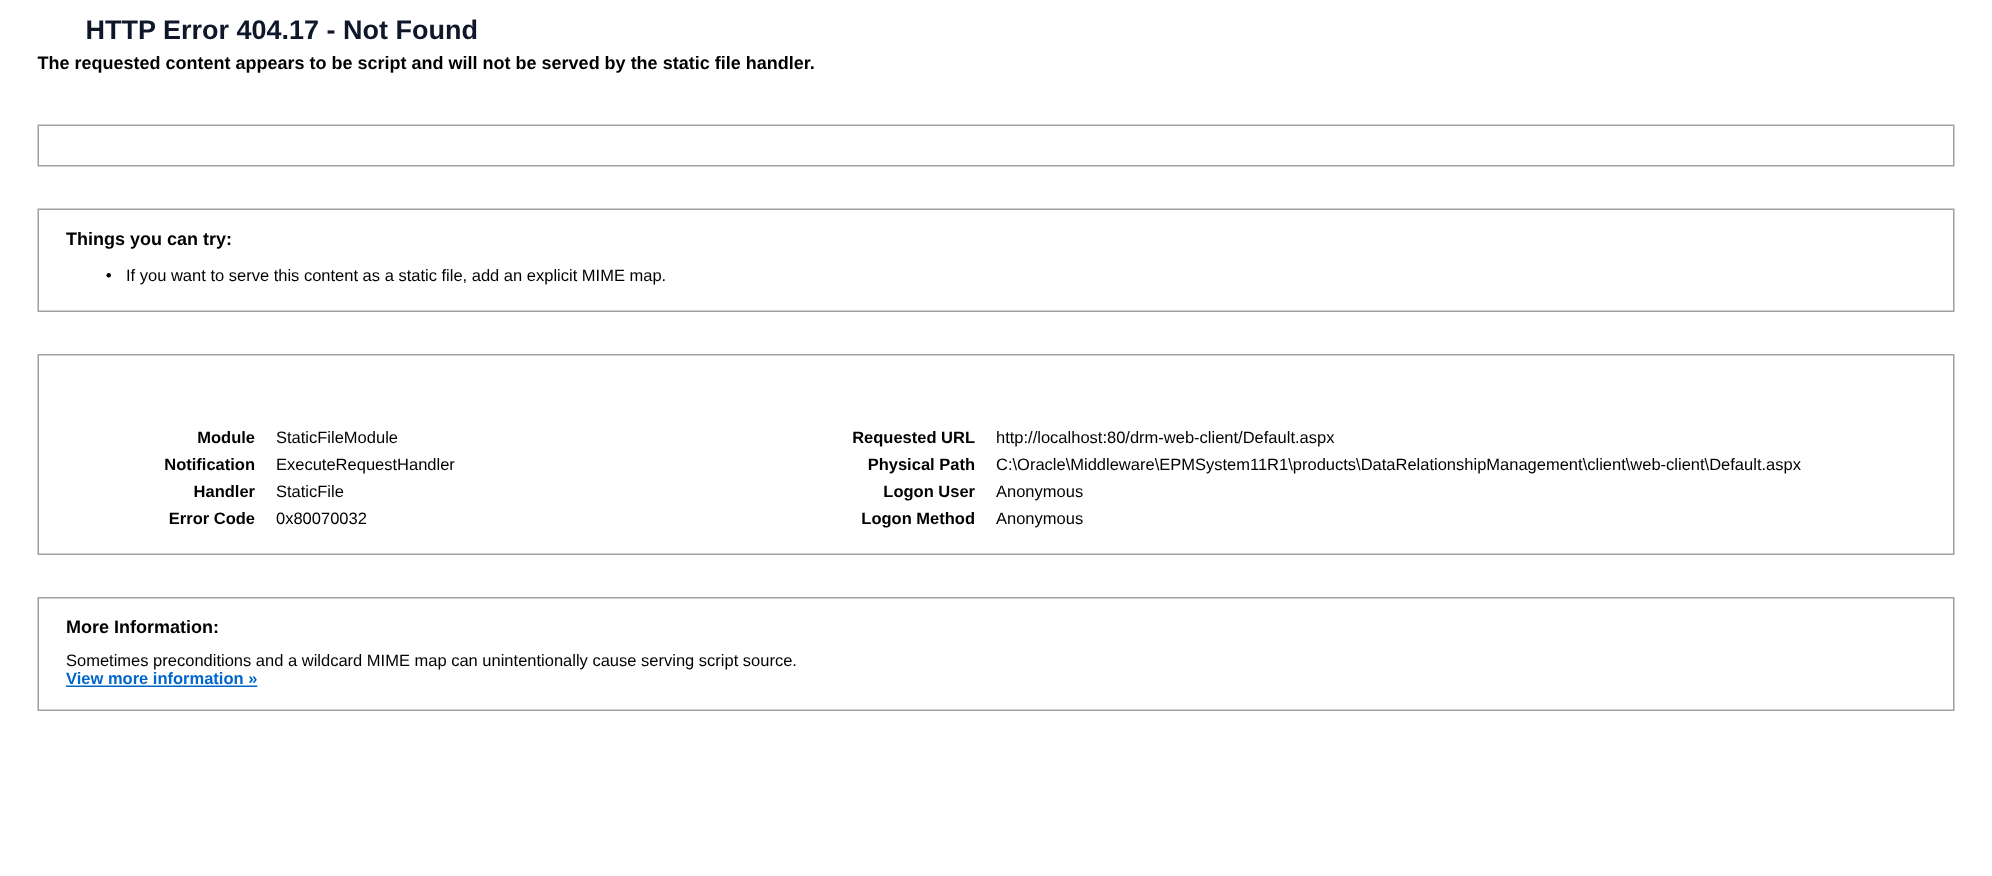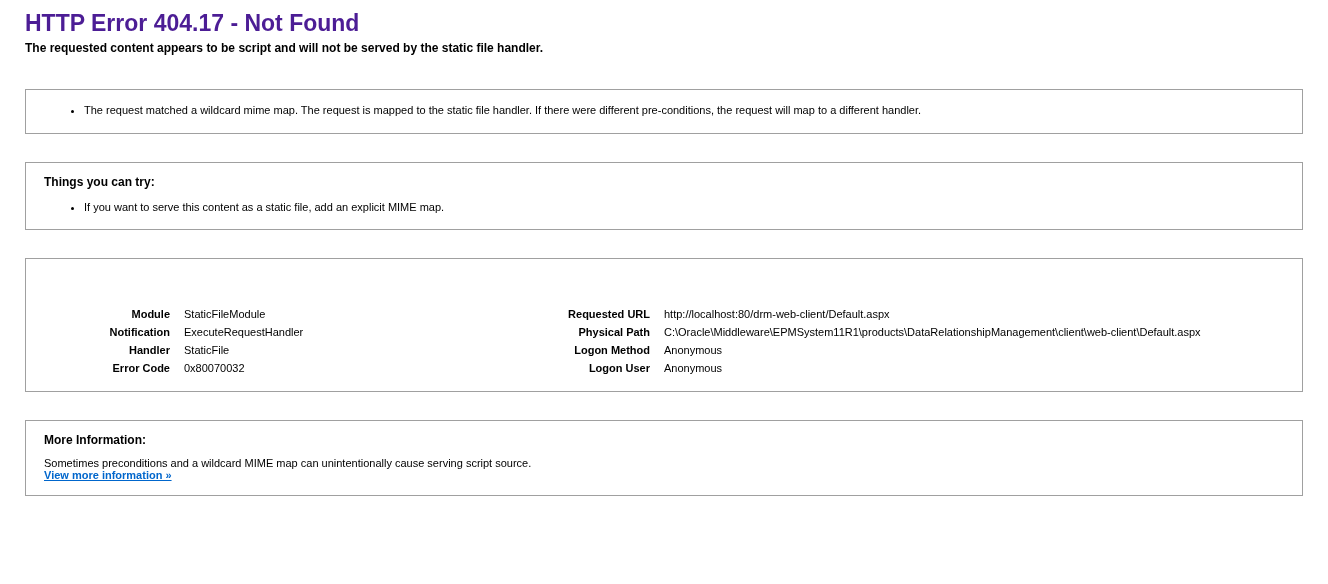--- a/index.html
+++ b/index.html
@@ -8,24 +8,25 @@
       box-sizing: border-box;
     }
     body {
       font-family: Verdana, Arial, sans-serif;
       font-size: 11px;
       color: #000;
       background: #fff;
       padding: 10px 25px;
     }
     h1 {
-      font-size: 23px;
-      color: #4c1d95;
+      font-size: 18px;
+      color: #0f172a;
       font-weight: bold;
       margin-bottom: 4px;
+      margin-left: 32px;
     }
     h2 {
       font-size: 12px;
       font-weight: bold;
       margin-bottom: 34px;
     }
     fieldset {
       border: 1px solid #a0a0a0;
       padding: 12px 18px 14px 18px;
       margin-bottom: 28px;
@@ -87,23 +88,20 @@
       font-size: 11px;
     }
   </style>
 </head>
 <body>
 
 <h1>HTTP Error 404.17 - Not Found</h1>
 <h2>The requested content appears to be script and will not be served by the static file handler.</h2>
 
 <fieldset>
-  <ul>
-    <li>The request matched a wildcard mime map. The request is mapped to the static file handler. If there were different pre-conditions, the request will map to a different handler.</li>
-  </ul>
 </fieldset>
 
 <fieldset>
   <h3>Things you can try:</h3>
   <ul>
     <li>If you want to serve this content as a static file, add an explicit MIME map.</li>
   </ul>
 </fieldset>
 
 <fieldset>
@@ -129,25 +127,25 @@
     <div class="details-col right">
       <div class="detail-row">
         <div class="detail-label">Requested URL</div>
         <div class="detail-value">http://localhost:80/drm-web-client/Default.aspx</div>
       </div>
       <div class="detail-row">
         <div class="detail-label">Physical Path</div>
         <div class="detail-value">C:\Oracle\Middleware\EPMSystem11R1\products\DataRelationshipManagement\client\web-client\Default.aspx</div>
       </div>
       <div class="detail-row">
-        <div class="detail-label">Logon Method</div>
+        <div class="detail-label">Logon User</div>
         <div class="detail-value">Anonymous</div>
       </div>
       <div class="detail-row">
-        <div class="detail-label">Logon User</div>
+        <div class="detail-label">Logon Method</div>
         <div class="detail-value">Anonymous</div>
       </div>
     </div>
   </div>
 </fieldset>
 
 <fieldset>
   <h3>More Information:</h3>
   <div class="more-info-text">Sometimes preconditions and a wildcard MIME map can unintentionally cause serving script source.</div>
   <a href="#" class="more-link">View more information »</a>

